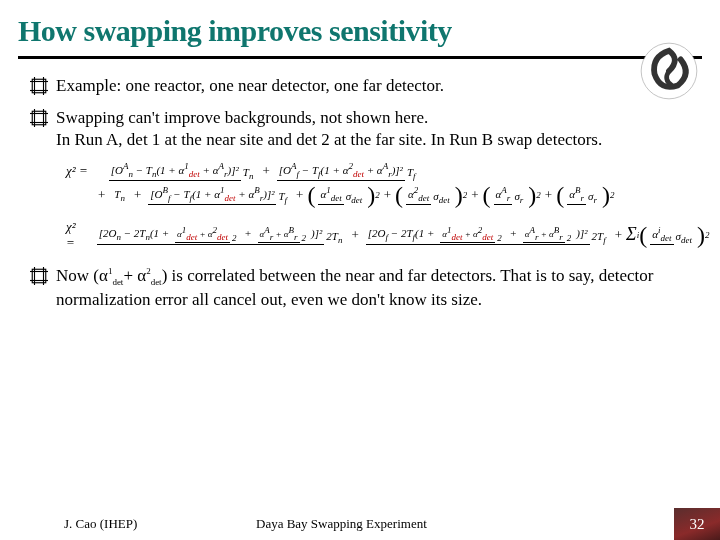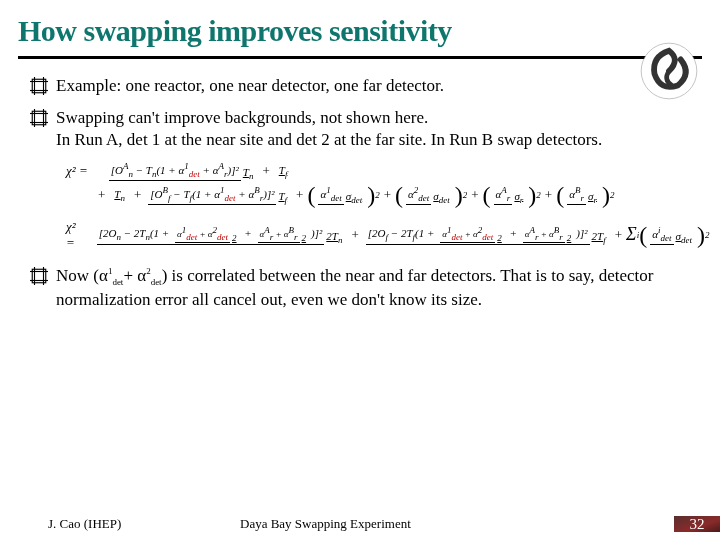--- a/index.html
+++ b/index.html
@@ -70,57 +70,56 @@
     font-size: 11px;
   }
   .frac .num {
     padding: 0 2px 1px 2px;
     border-bottom: 1px solid #000;
     white-space: nowrap;
   }
   .frac .den {
     padding: 1px 2px 0 2px;
     white-space: nowrap;
-    text-decoration: underline;
   }
   .sup { font-size: 9px; vertical-align: super; }
   .sub { font-size: 9px; vertical-align: sub; }
   .redsub { font-size: 9px; vertical-align: sub; color: #c00000; }
   .plus { margin: 0 4px; font-style: normal; }
   .paren-term {
     display: inline-flex;
     align-items: center;
   }
   .big-paren {
     font-size: 24px;
     font-style: normal;
     line-height: 0;
   }
   .footer {
     position: absolute;
     bottom: 0;
-    left: 0;
+    left: 16px;
     right: 0;
     height: 32px;
     display: flex;
     align-items: center;
     font-size: 13px;
   }
   .footer-left {
     padding-left: 48px;
     width: 200px;
   }
   .footer-center {
     flex: 1;
     text-align: left;
     padding-left: 40px;
   }
   .footer-page {
     width: 46px;
-    height: 16px;
+    height: 32px;
     background: #7a1818;
     background: linear-gradient(160deg, #5a2e2e 0%, #8a2a2a 60%, #4a1a1a 100%);
     color: #fff;
     display: flex;
     align-items: center;
     justify-content: center;
     font-size: 15px;
   }
 </style>
 </head>
@@ -165,20 +164,21 @@
       <span class="chi2"><span>χ</span><span>²  =</span></span>
       <span class="paren-term">
         <span class="frac">
           <span class="num">[O<span class="sup">A</span><span class="sub">n</span> − T<span class="sub">n</span>(1 + α<span class="sup">1</span><span class="redsub">det</span> + α<span class="sup">A</span><span class="sub">r</span>)]²</span>
           <span class="den">T<span class="sub">n</span></span>
         </span>
       </span>
       <span class="plus">+</span>
       <span class="paren-term">
         <span class="frac">
+          <span class="num">[O<span class="sup">A</span><span class="sub">f</span> − T<span class="sub">f</span>(1 + α<span class="sup">2</span><span class="redsub">det</span> + α<span class="sup">A</span><span class="sub">r</span>)]²</span>
           <span class="den">T<span class="sub">f</span></span>
         </span>
       </span>
     </div>
     <div class="formula-row" style="padding-left:28px;">
       <span class="plus">+</span>
       <span class="paren-term">
         <span class="frac">
           <span class="den">T<span class="sub">n</span></span>
         </span>

